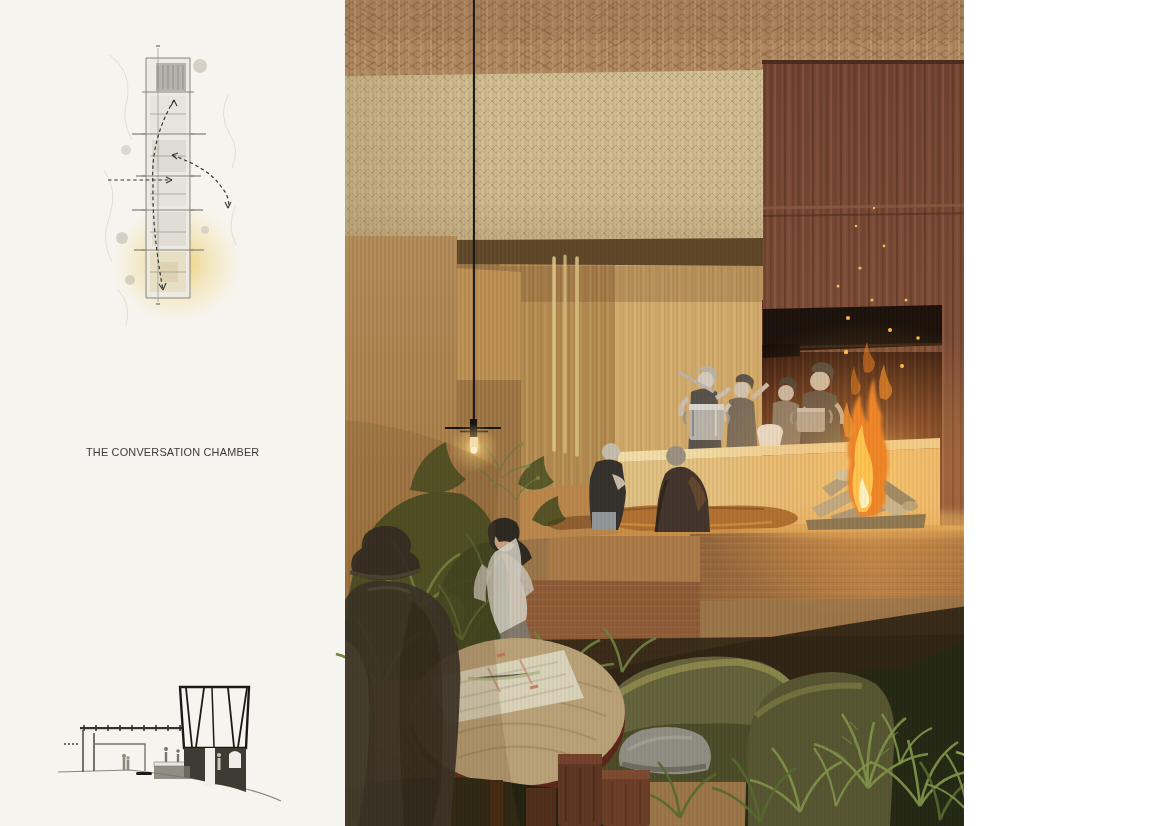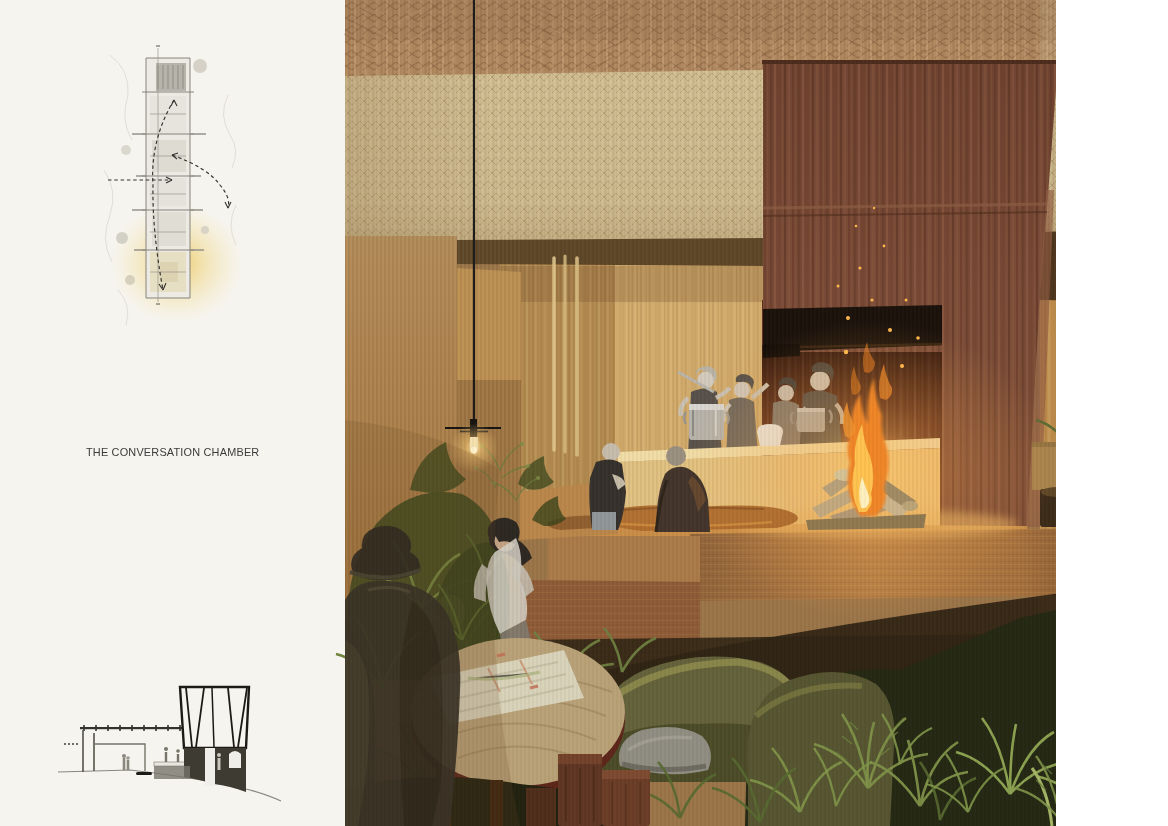--- a/index.html
+++ b/index.html
@@ -1,16 +1,16 @@
 <!DOCTYPE html>
 <html><head>
 <meta charset="utf-8">
 <style>
 html,body{margin:0;padding:0;background:#ffffff;}
-#board{position:relative;width:1056px;height:826px;background:#be185d;font-family:"Liberation Sans",sans-serif;overflow:hidden;}
+#board{position:relative;width:964px;height:826px;background:#be185d;font-family:"Liberation Sans",sans-serif;overflow:hidden;}
 svg{display:block;}
 </style>
 </head>
 <body>
 <div id="board">
 <svg width="1168" height="826" viewBox="0 0 1168 826">
 <defs>
 <pattern id="chevCream" width="16" height="12" patternUnits="userSpaceOnUse">
   <rect width="16" height="12" fill="#d0bd92"></rect>
   <path d="M0,1 L4,5 L0,9 M4,5 L8,1 L12,5 L8,9 M12,5 L16,1 M12,5 L16,9" stroke="#b49c70" stroke-width="1" fill="none" opacity="0.9"></path>

